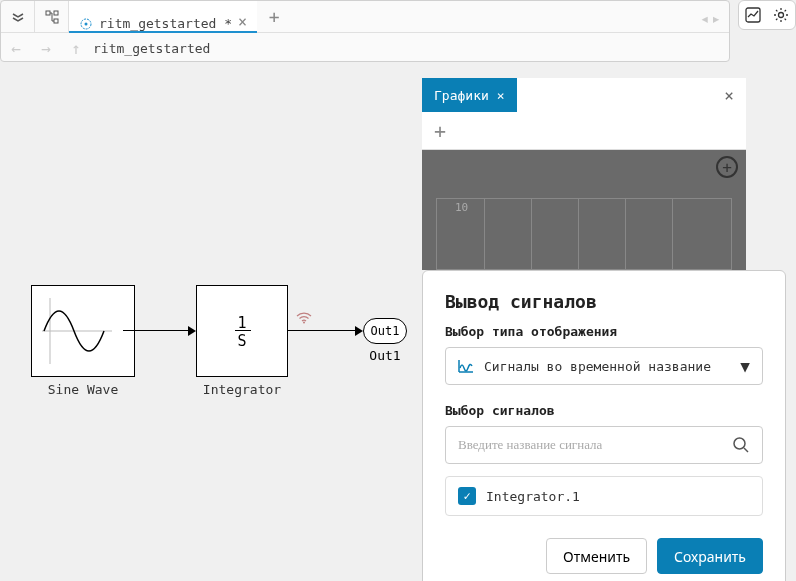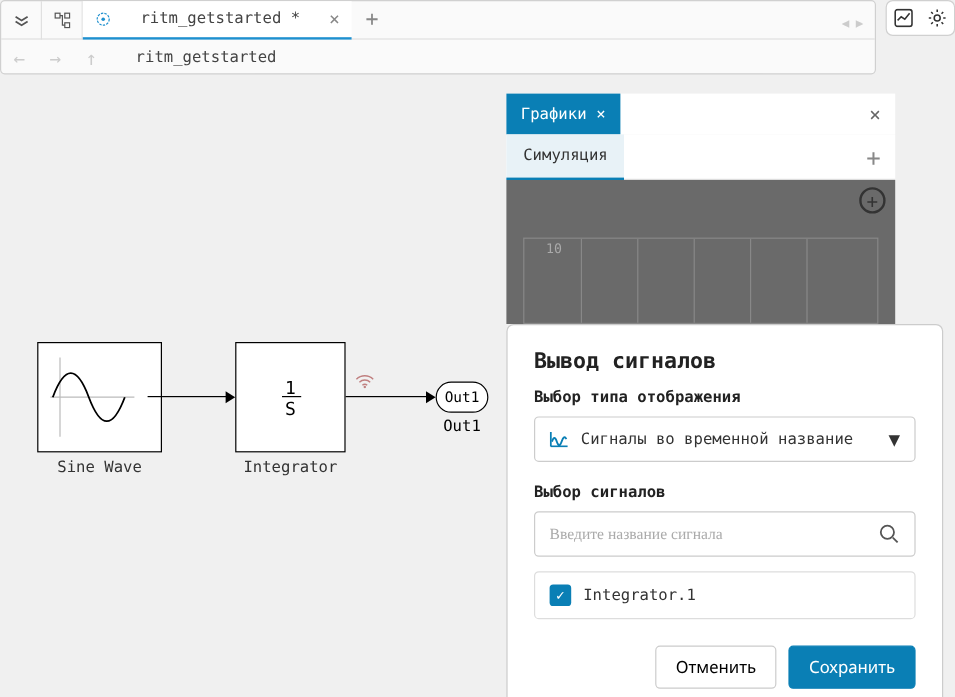--- a/index.html
+++ b/index.html
@@ -1,27 +1,27 @@
 <!DOCTYPE html>
 <html><head>
 <meta charset="utf-8">
 <style>
 *{box-sizing:border-box;margin:0;padding:0;font-family:ui-monospace,Consolas,monospace}
 body{width:796px;height:581px;background:#f0f0f0;position:relative;overflow:hidden}
 .toolbar{position:absolute;top:0;left:0;width:730px;height:62px;background:#fafafa;border:1px solid #d0d0d0;border-radius:4px}
 .tab-row{height:32px;display:flex;align-items:center;border-bottom:1px solid #e0e0e0}
 .tb-btn{width:34px;height:32px;display:flex;align-items:center;justify-content:center;color:#555;cursor:pointer;border-right:1px solid #e0e0e0}
-.tab{height:32px;display:flex;align-items:center;padding:0 10px;gap:24px;background:#fff;border-bottom:2px solid #1e90cf;color:#444;font-size:13px}
+.tab{height:32px;display:flex;align-items:flex-end;padding:0 10px;gap:6px;background:#fff;border-bottom:2px solid #1e90cf;color:#444;font-size:13px}
 .tab-icon{color:#1e90cf}
 .tab-close{color:#888;cursor:pointer;font-size:15px}
 .add-tab{width:34px;display:flex;align-items:center;justify-content:center;color:#888;cursor:pointer;font-size:18px}
 .nav-arrows{position:absolute;right:8px;top:8px;color:#ccc;display:flex;gap:2px}
 .bc-row{height:30px;display:flex;align-items:center}
 .bc-btn{width:30px;height:30px;display:flex;align-items:center;justify-content:center;color:#ccc}
-.bc-text{margin-left:22px;color:#444;font-size:13px}
+.bc-text{margin-left:2px;color:#444;font-size:13px}
 .right-tools{position:absolute;top:0;right:0;width:58px;height:30px;background:#fff;border:1px solid #d0d0d0;border-radius:6px;display:flex;align-items:center;justify-content:space-around}
 .canvas{position:absolute;top:64px;left:0;right:0;bottom:0}
 .block{position:absolute;background:#fff;border:1px solid #000}
 .block-label{position:absolute;font-size:13px;color:#333;text-align:center;width:100%}
 .sine{left:31px;top:221px;width:104px;height:92px}
 .sine-label{top:96px}
 .integ{left:196px;top:221px;width:92px;height:92px}
 .integ-label{top:96px}
 .out1{position:absolute;left:363px;top:254px;width:44px;height:26px;border:1px solid #000;border-radius:13px;background:#fff;display:flex;align-items:center;justify-content:center;font-size:12px}
 .out1-label{position:absolute;left:363px;top:284px;width:44px;text-align:center;font-size:13px}
@@ -151,23 +151,20 @@
 
   <div class="panel">
     <div class="panel-tab">
       <div class="panel-tab-active">
         <span>Графики</span>
         <span style="cursor:pointer">×</span>
       </div>
       <div class="panel-close">×</div>
     </div>
     <div class="panel-subtab">
-      <div class="subtab-item">
-          <span>Симуляция</span>
-        </div>
       <div class="subtab-add">+</div>
     </div>
     <div class="chart-area">
       <div class="chart-add">+</div>
       <div class="chart-grid">
         <div class="chart-tick">10</div>
         <div class="chart-vline" style="left:16%"></div>
         <div class="chart-vline" style="left:32%"></div>
         <div class="chart-vline" style="left:48%"></div>
         <div class="chart-vline" style="left:64%"></div>

